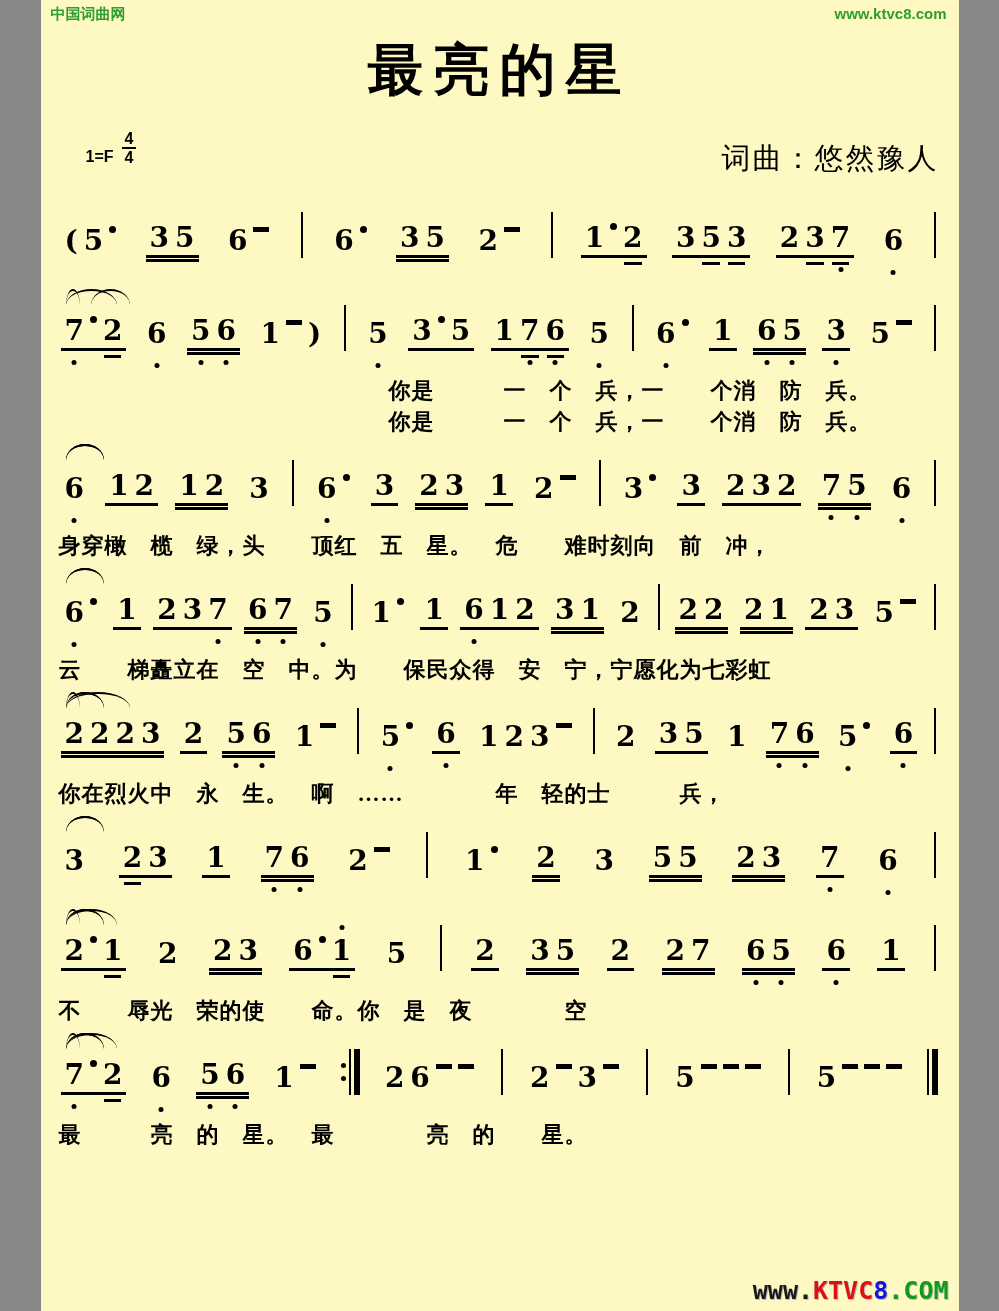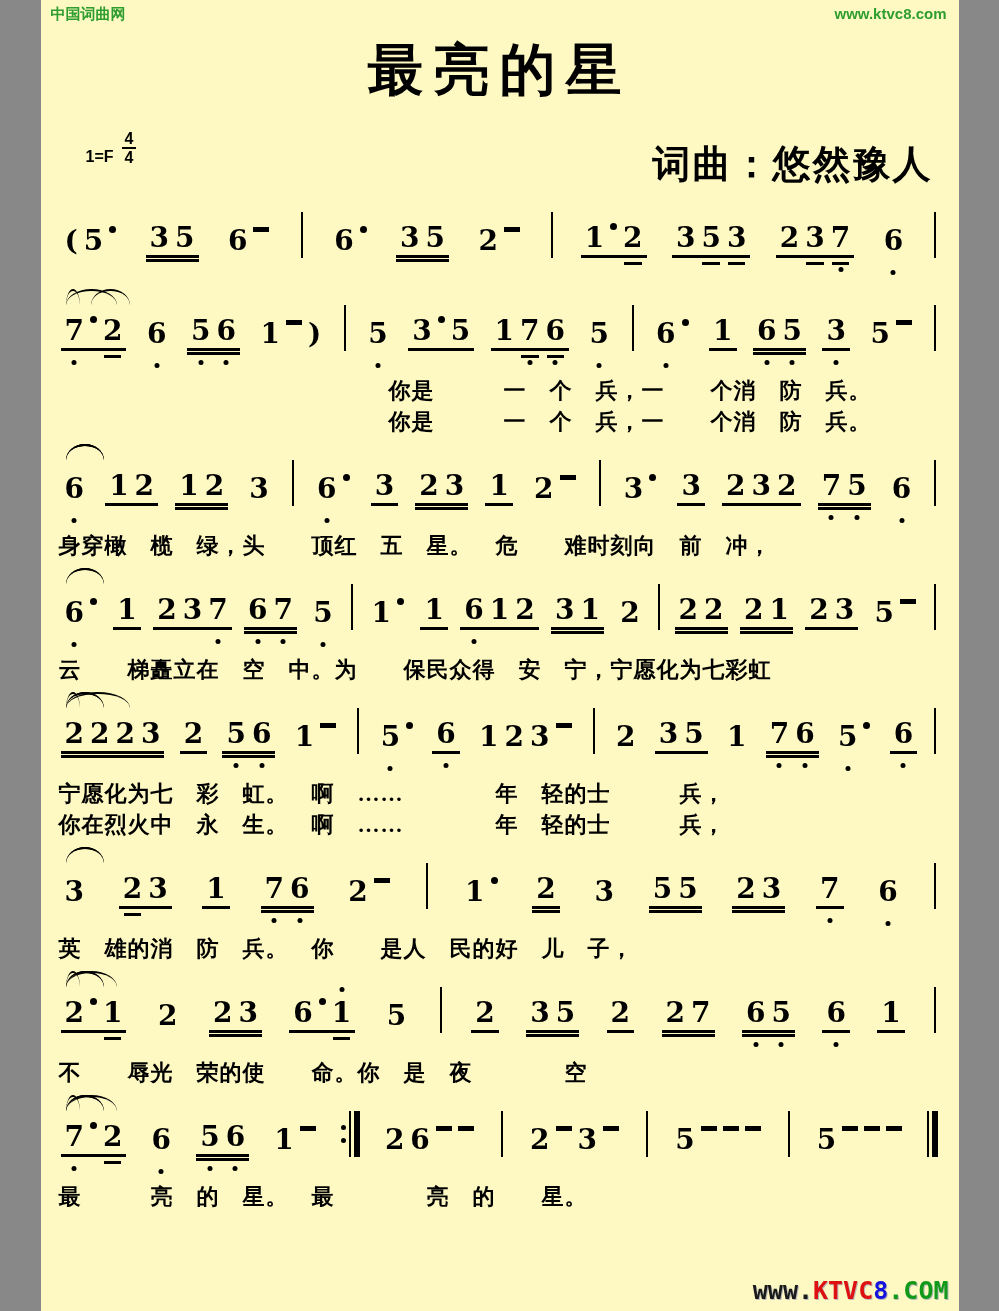--- a/index.html
+++ b/index.html
@@ -17,21 +17,21 @@
        font-family:"Liberation Sans",sans-serif;font-size:15px;font-weight:bold;}
   
   .title{ text-align:center;font-size:56px;font-weight:bold;margin-top:9px;letter-spacing:10px;}
   
   .meta{position:relative;height:66px;margin-top:14px;}
   .keysig{position:absolute;left:30px;top:8px;font-family:"Liberation Sans",sans-serif;
           font-size:16px;font-weight:bold;display:flex;align-items:flex-end;gap:8px;margin-left:15px;}
   .frac{display:inline-flex;flex-direction:column;align-items:center;line-height:1;}
   .frac .tn{padding:0 3px;}
   .frac .bn{border-top:2px solid #000;padding:1px 3px 0 3px;}
-  .credit{position:absolute;right:26px;top:16px;font-size:38px;font-weight:bold;letter-spacing:2px;}
+  .credit{position:absolute;right:20px;top:16px;font-size:29px;font-weight:normal;letter-spacing:2px;}
   
   .score{padding:6px 18px 0 18px;}
   .score-sys{margin-bottom:6px;}
   .music-line{
     position:relative;display:flex;justify-content:space-between;align-items:flex-end;
     padding:17px 2px 24px 2px;
   }
   .group{display:inline-flex;position:relative;padding:0 1px;}
   .group.u1,.group.u2{border-bottom:3px solid #000;}
   .group.u2::after{content:'';position:absolute;left:0;right:0;bottom:-7px;height:3px;background:#000;}
@@ -378,21 +378,20 @@
           </span>
           <span class="group u1">
             <span class="note"><span class="ch">6</span><span class="odot db"></span></span>
           </span>
           <span class="bar-norm"></span>
           <span class="slur" style="left: 7px; width: 38px;"></span>
           <span class="slur" style="left: 7px; width: 64px;"></span>
           <span class="slur" style="left: 7px; width: 38px;"></span>
           <span class="slur" style="left: 7px; width: 14px;"></span>
         </div>
-        <div class="lyric">宁愿化为七　彩　虹。　啊　……　　　　年　轻的士　　　兵，</div>
         <div class="lyric">你在烈火中　永　生。　啊　……　　　　年　轻的士　　　兵，</div>
       </div>
       <div class="score-sys">
         <div class="music-line">
           <span class="group u0">
             <span class="note"><span class="ch">3</span></span>
           </span>
           <span class="group u1">
             <span class="note x2"><span class="ch">2</span></span>
             <span class="note"><span class="ch">3</span></span>
@@ -430,21 +429,20 @@
           <span class="group u1">
             <span class="note"><span class="ch">7</span><span class="odot db"></span></span>
           </span>
           <span class="group u0">
             <span class="note"><span class="ch">6</span><span class="odot db"></span></span>
           </span>
           <span class="bar-norm"></span>
           <span class="slur" style="left: 7px; width: 38px;"></span>
           <span class="slur" style="left: 7px; width: 38px;"></span>
         </div>
-        <div class="lyric">英　雄的消　防　兵。　你　　是人　民的好　儿　子，</div>
       </div>
       <div class="score-sys">
         <div class="music-line">
           <span class="group u1">
             <span class="note"><span class="ch">2</span></span>
             <span class="note mdot"><span class="ch">·</span></span>
             <span class="note x2"><span class="ch">1</span></span>
           </span>
           <span class="group u0">
             <span class="note"><span class="ch">2</span></span>

